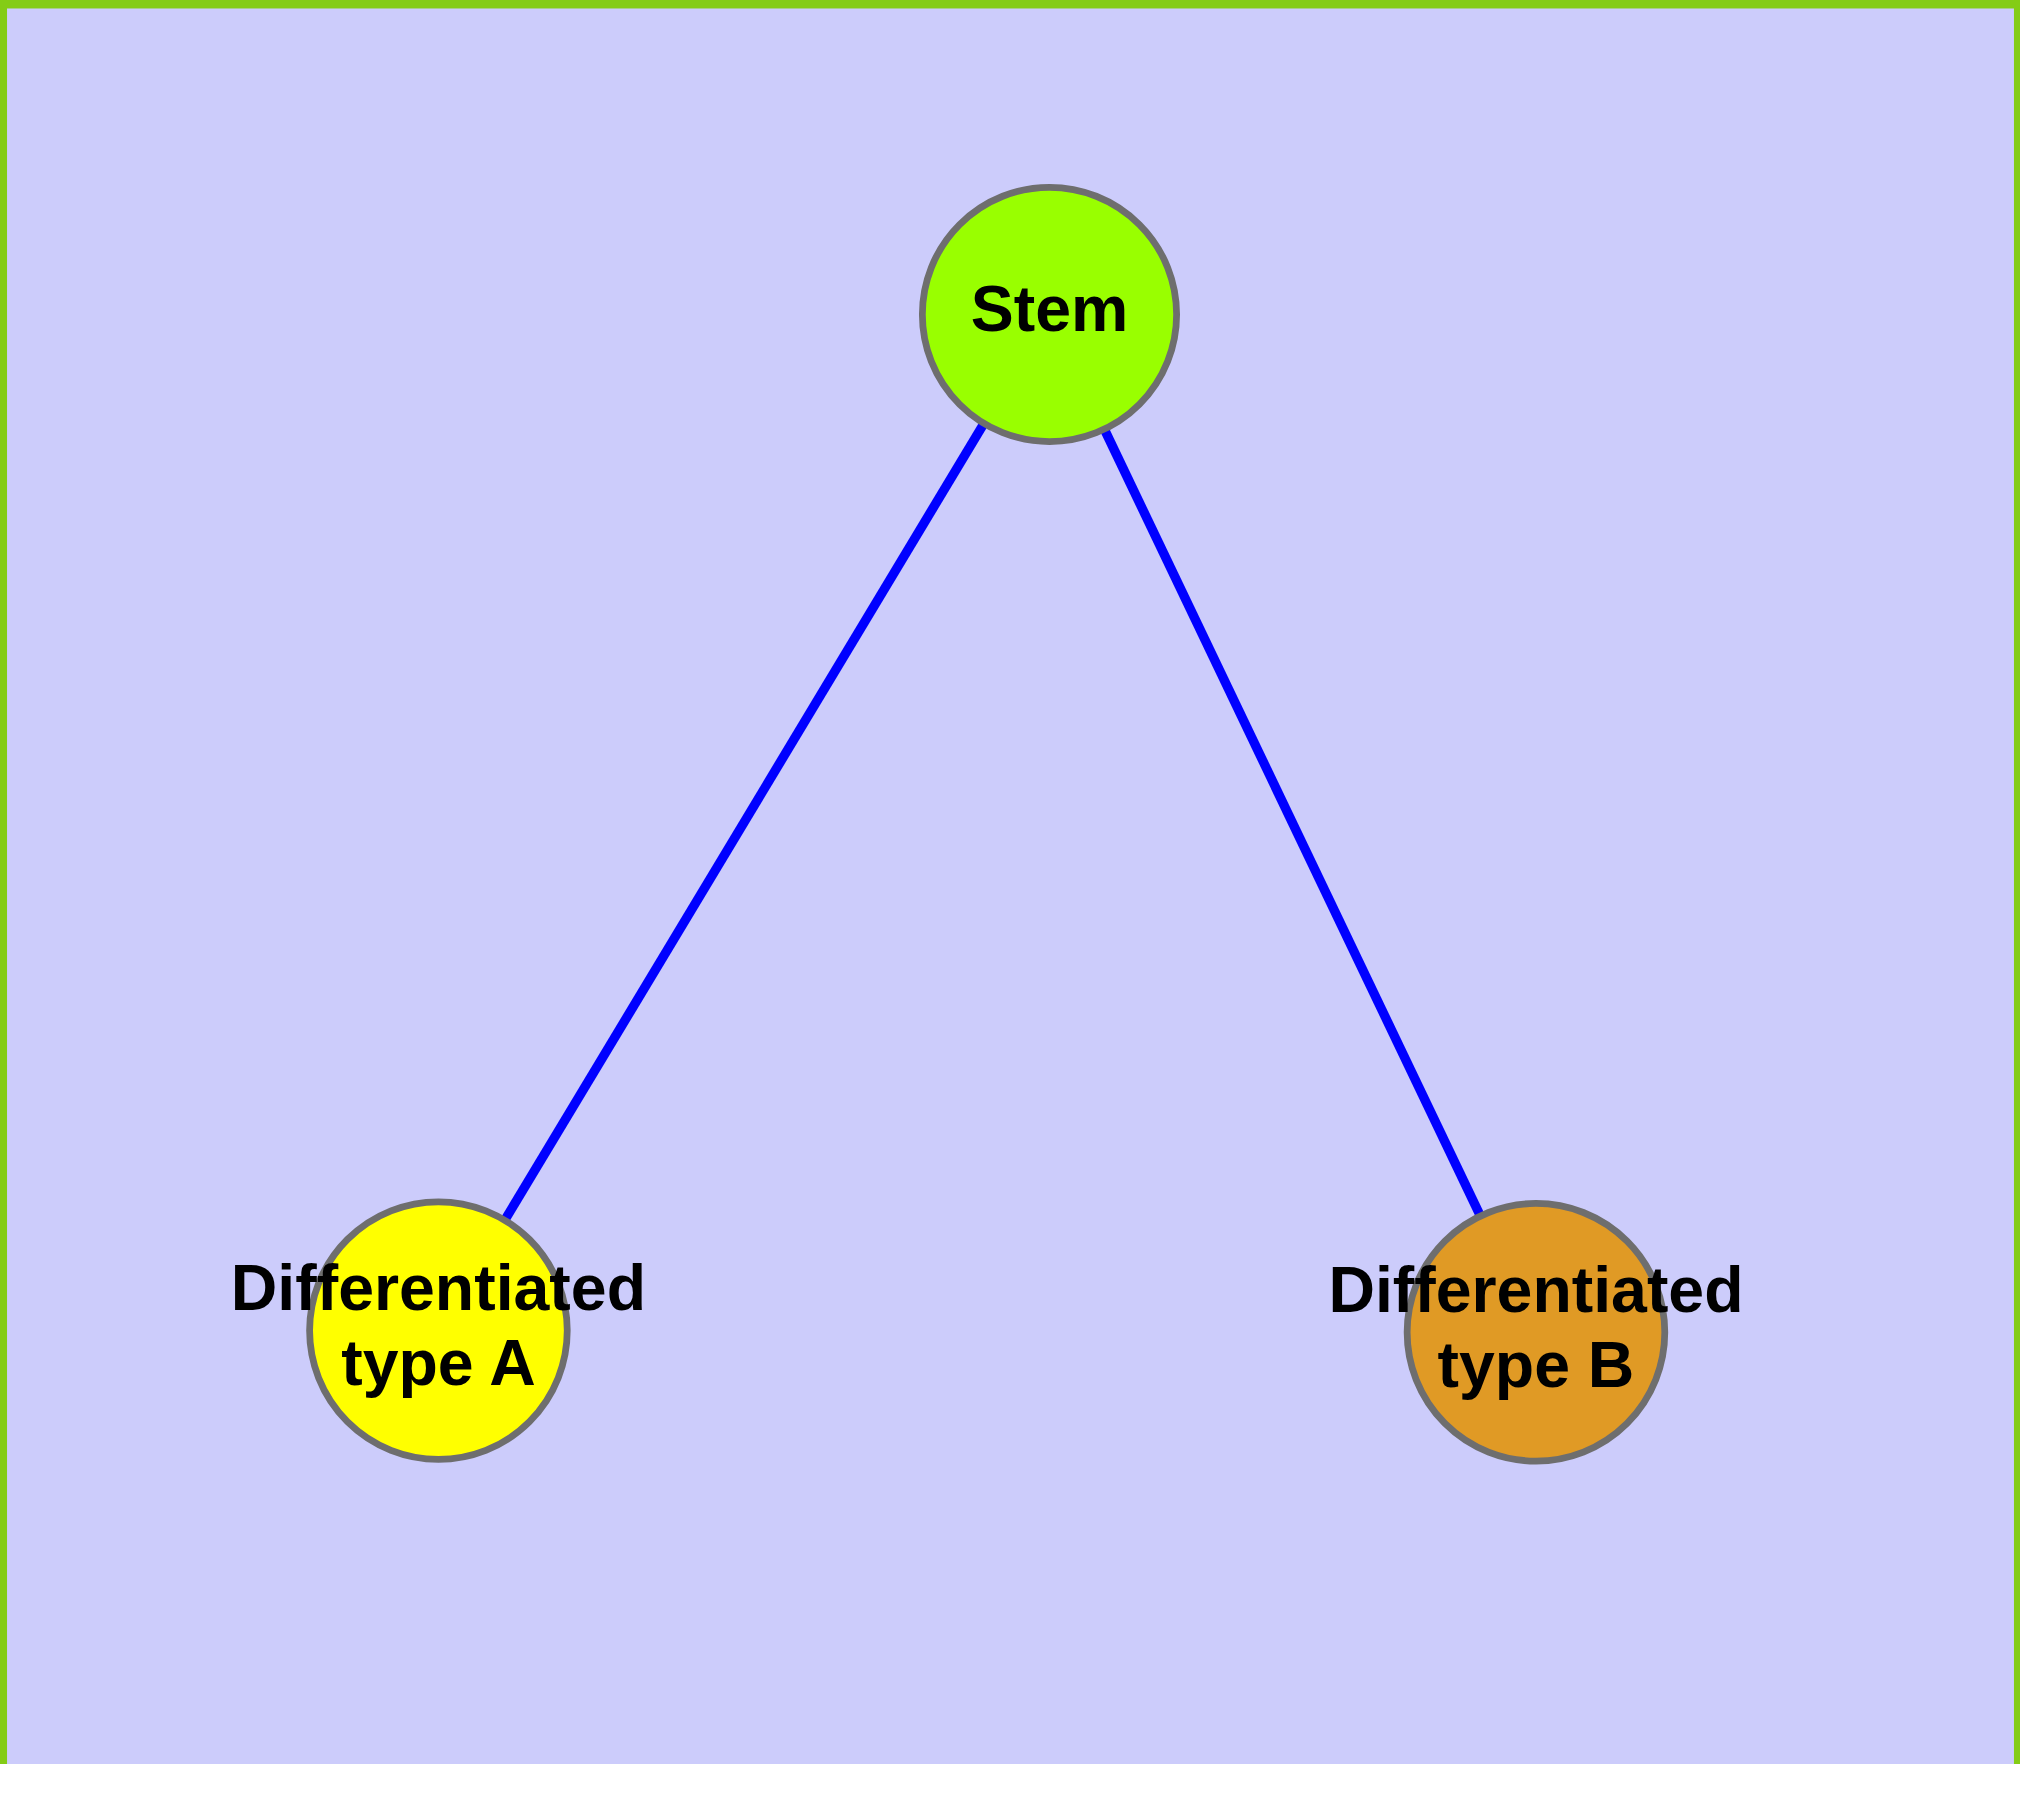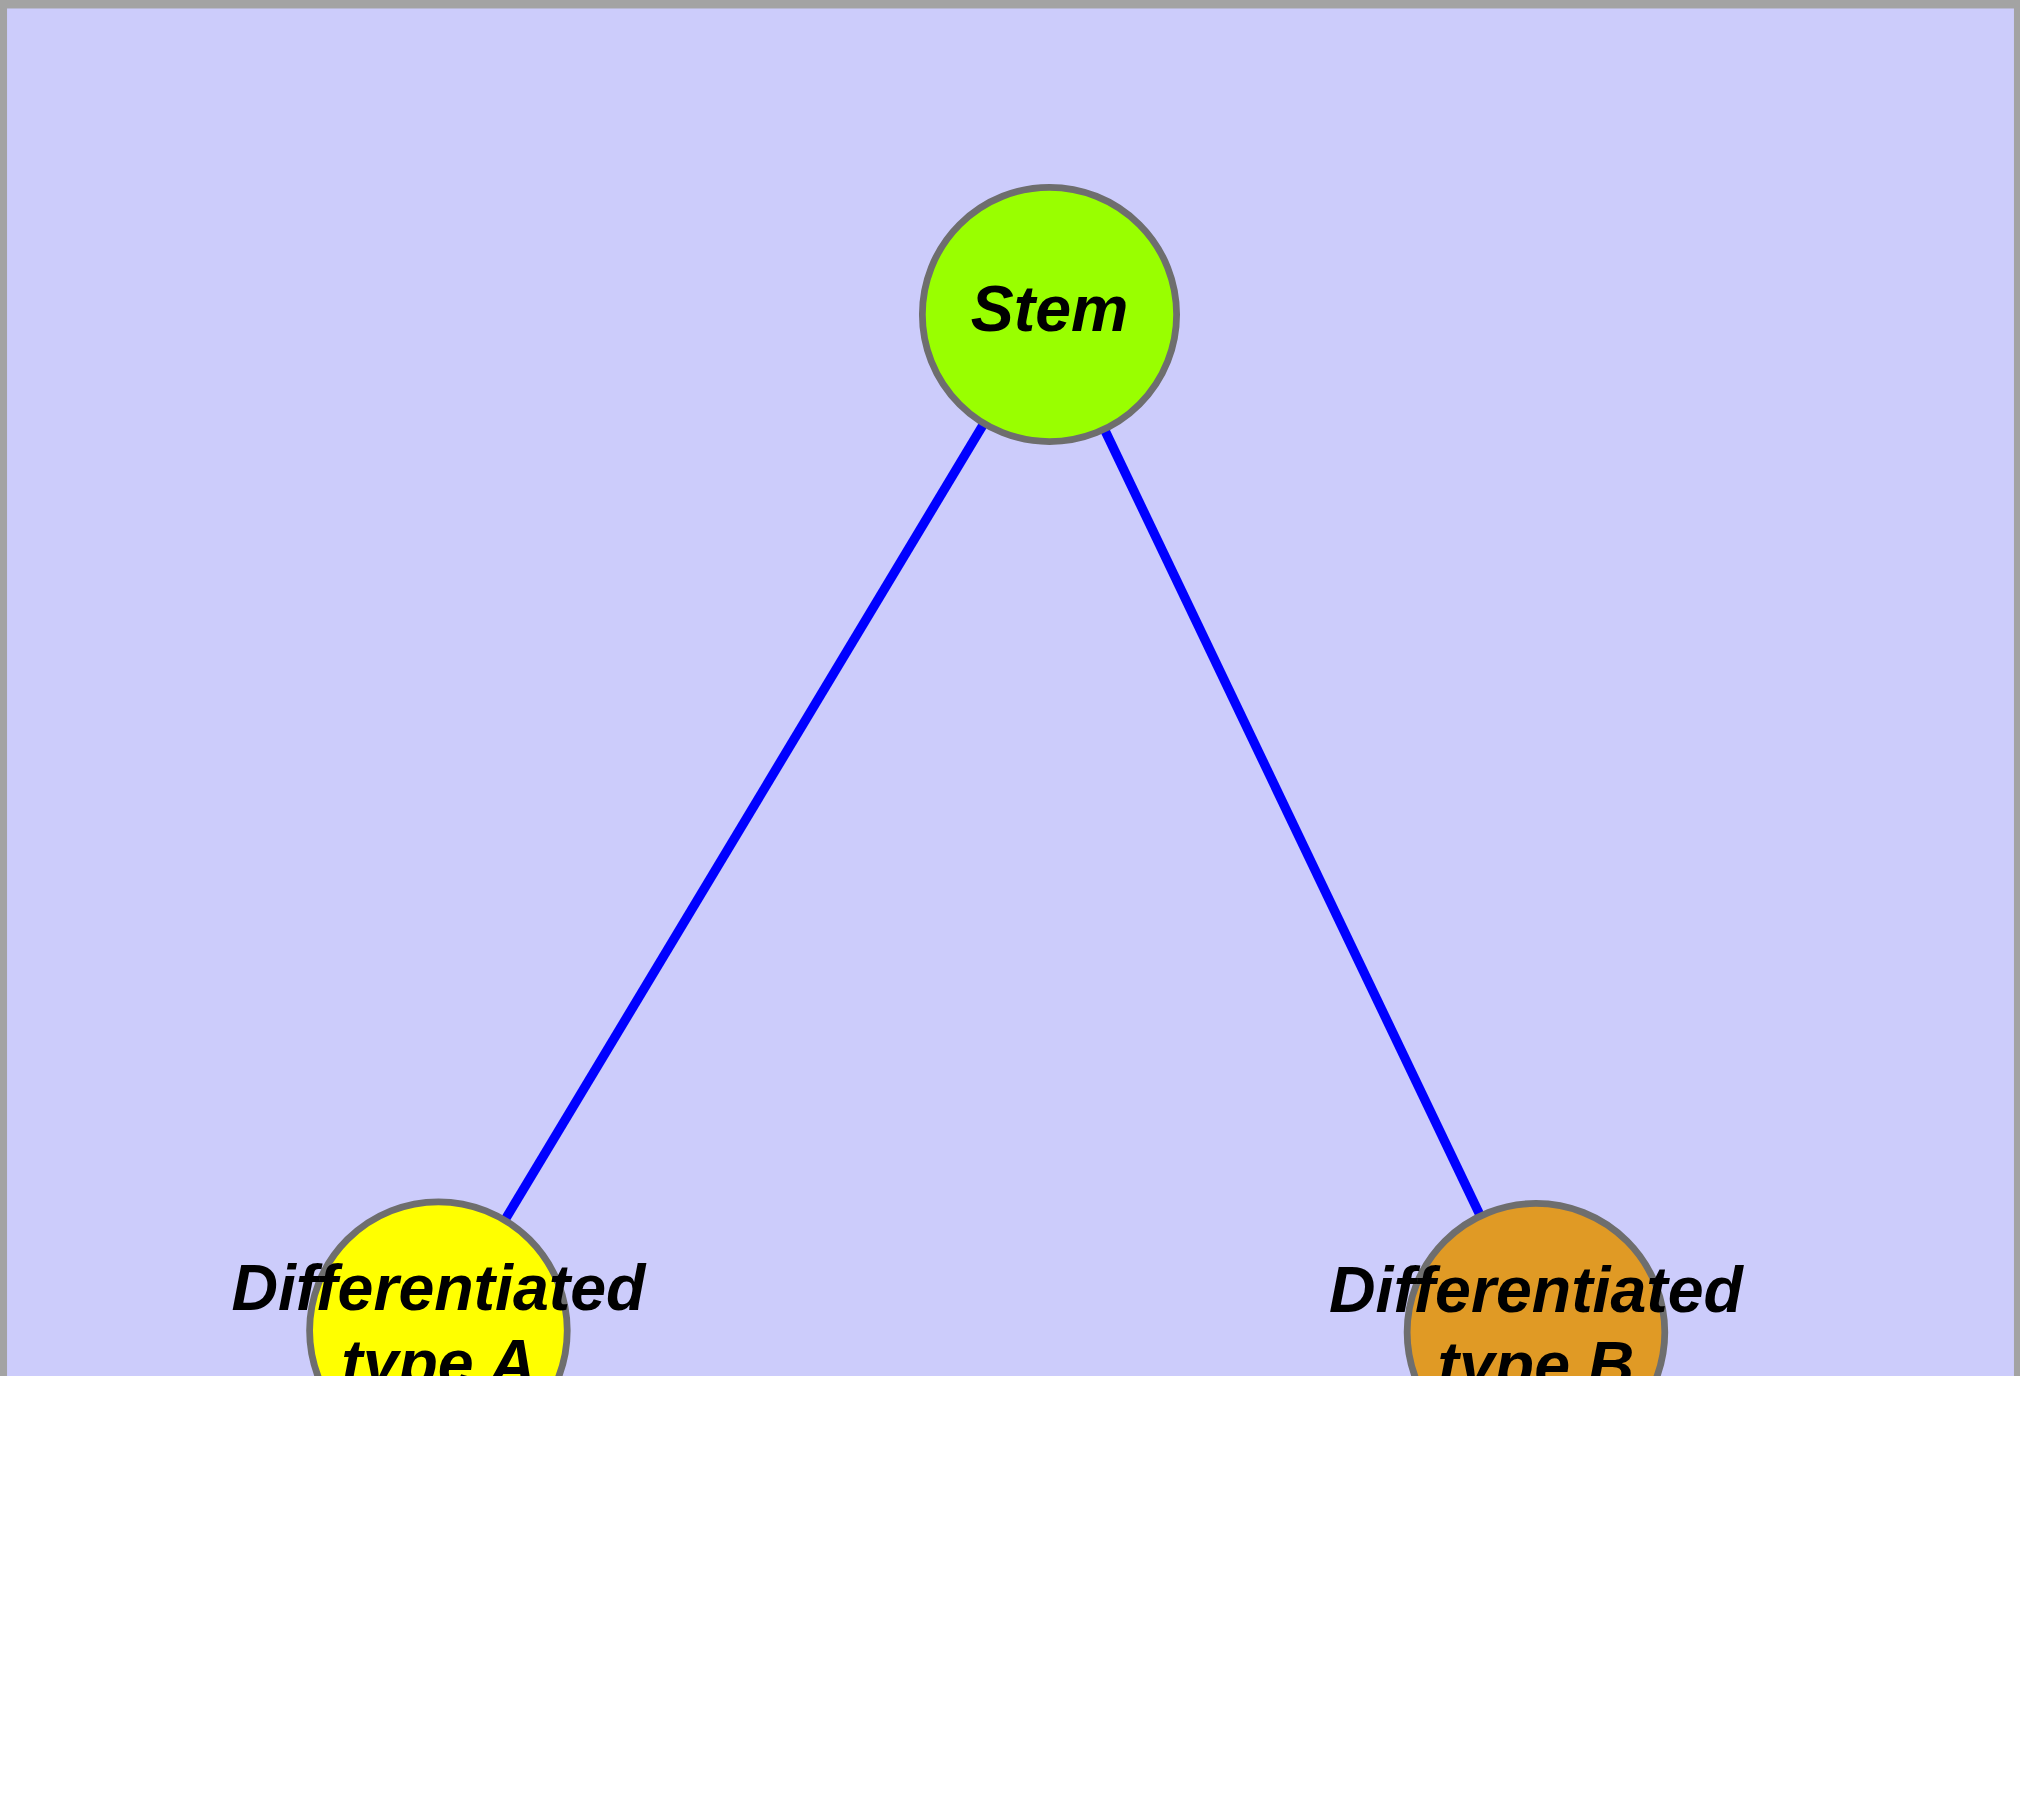--- a/index.html
+++ b/index.html
@@ -34,21 +34,21 @@
     paint-order: normal;
     white-space: pre;
   }
   .edge-line {
     stroke-linecap: butt;
   }
 </style>
 </head>
 <body>
 
-<div id="canvas" style="width: 2021px; height: 1376px; background: #a3a3a3; font-style: italic;">
+<div id="canvas" style="width: 2021px; height: 1764px; background: #84cc16;">
   <svg id="graph-svg" viewBox="0 0 2384 2138" xmlns="http://www.w3.org/2000/svg">
 
     <rect id="plot-bg" x="8" y="10" width="2368" height="2128" fill="#CCCCFB"></rect>
 
     <g id="edges-layer">
         <line x1="1160.6995410377274" y1="499.54819735889726" x2="595.3311317484363" y2="1439.7378266763174" stroke="#0000FF" stroke-width="11" class="edge-line"></line>
         <line x1="1302.6824357901544" y1="506.33729160971325" x2="1746.4551317326436" y2="1434.8582111688238" stroke="#0000FF" stroke-width="11" class="edge-line"></line>
       </g>
     <g id="nodes-layer">
         <circle cx="1238" cy="371" r="150" fill="#99FF00" stroke="#6E6E6E" stroke-width="8"></circle>

